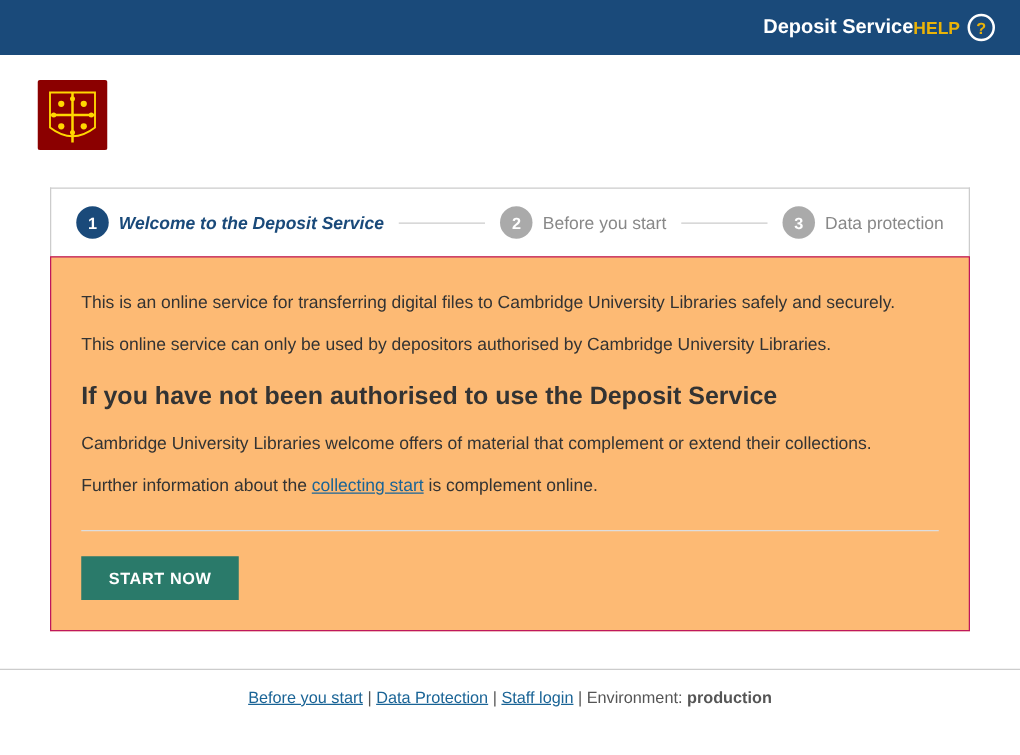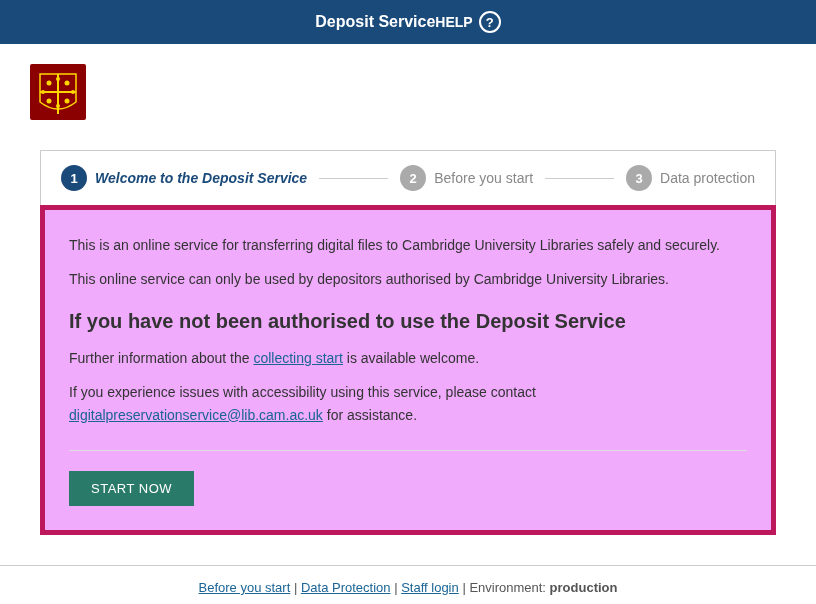--- a/index.html
+++ b/index.html
@@ -4,34 +4,34 @@
   <style>
     * { box-sizing: border-box; margin: 0; padding: 0; }
     body { font-family: Arial, sans-serif; font-size: 14px; background: #f5f5f5; color: #333; }
 
     
     .header {
       background-color: #1a4a7a;
       color: white;
       display: flex;
       align-items: center;
-      justify-content: center;
+      justify-content: flex-end;
       padding: 18px 20px;
       height: 44px;
     }
     .header-title {
       font-size: 16px;
       font-weight: bold;
       color: white;
     }
     .header-help {
       display: flex;
       align-items: center;
       gap: 6px;
-      color: #ffffff;
+      color: #eab308;
       font-size: 14px;
       font-weight: bold;
       cursor: pointer;
     }
     .help-circle {
       width: 22px;
       height: 22px;
       border-radius: 50%;
       border: 2px solid white;
       display: flex;
@@ -124,23 +124,23 @@
     .step-line {
       flex: 1;
       height: 1px;
       background: #ccc;
       margin: 0 12px;
     }
 
     
     .content-box {
       margin: 0 40px;
-      border: 5px solid #be185d;
+      border: 1px solid #be185d;
       padding: 24px 24px 24px;
-      background: #f0abfc;
+      background: #fdba74;
     }
     .content-text {
       margin-bottom: 12px;
       line-height: 1.6;
       color: #333;
     }
     .content-text a {
       color: #1a6496;
       text-decoration: underline;
     }
@@ -156,21 +156,21 @@
       margin: 24px 0 20px;
     }
 
     
     .start-button {
       background-color: #2a7a6a;
       color: white;
       border: none;
       padding: 10px 22px;
       font-size: 13px;
-      font-weight: normal;
+      font-weight: bold;
       letter-spacing: 0.5px;
       cursor: pointer;
       text-transform: uppercase;
     }
 
     
     .footer {
       margin-top: 30px;
       border-top: 1px solid #ccc;
       padding: 14px 20px;
@@ -242,25 +242,23 @@
     <div class="step">
       <div class="step-number inactive">3</div>
       <span class="step-label inactive">Data protection</span>
     </div>
   </div>
 
   <div class="content-box">
     <p class="content-text">This is an online service for transferring digital files to Cambridge University Libraries safely and securely.</p>
     <p class="content-text">This online service can only be used by depositors authorised by Cambridge University Libraries.</p>
     <p class="bold-heading">If you have not been authorised to use the Deposit Service</p>
+    <p class="content-text">Cambridge University Libraries welcome offers of material that complement or extend their collections.</p>
     <p class="content-text">
-      <span>Further information about the </span><a href="#">collecting start</a><span> is available welcome.</span>
-    </p>
-    <p class="content-text">
-      <span>If you experience issues with accessibility using this service, please contact </span><a href="#">digitalpreservationservice@lib.cam.ac.uk</a><span> for assistance.</span>
+      <span>Further information about the </span><a href="#">collecting start</a><span> is complement online.</span>
     </p>
     <hr class="divider">
     <button class="start-button">START NOW</button>
   </div>
 
   <div class="footer">
     <a href="#">Before you start</a>
     <span> | </span>
     <a href="#">Data Protection</a>
     <span> | </span>

